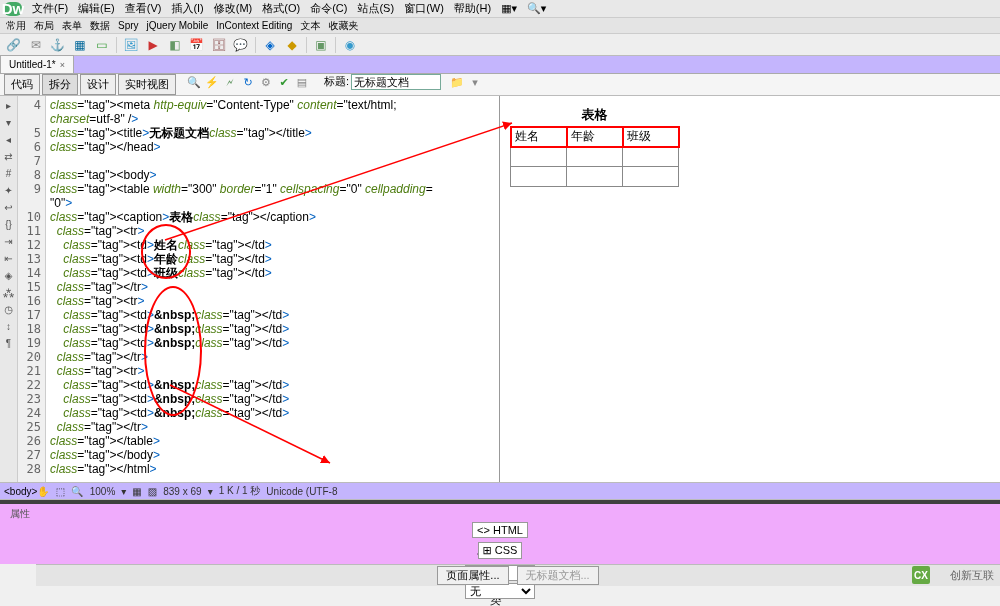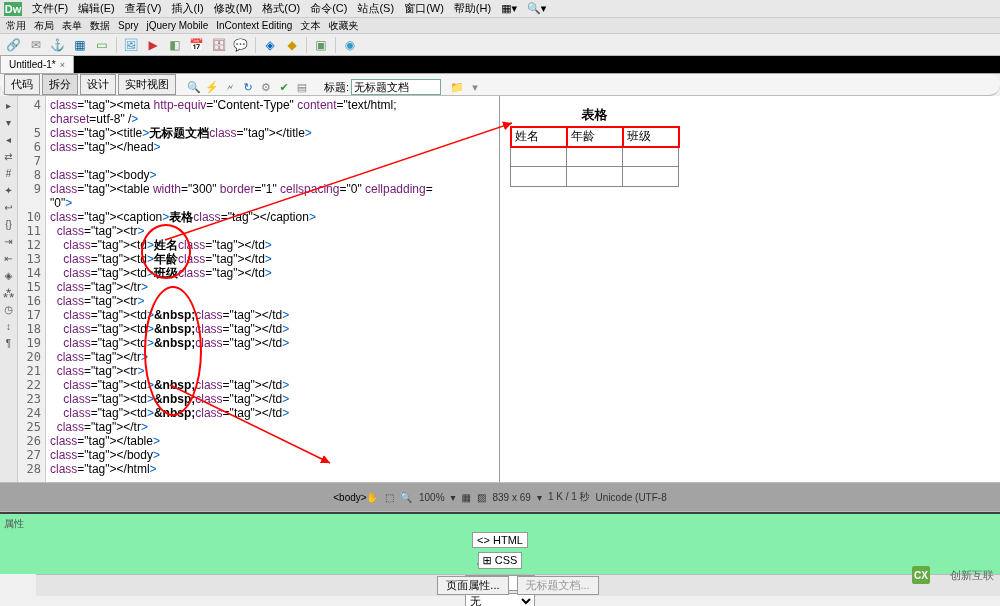--- a/index.html
+++ b/index.html
@@ -1,45 +1,45 @@
 <!DOCTYPE html>
 <html><head>
 <meta charset="utf-8">
 <style>
 * { margin:0; padding:0; box-sizing:border-box; font-family:"Microsoft YaHei",SimSun,sans-serif; }
 body { width:1000px; height:606px; background:#f0f0f0; font-size:11px; overflow:hidden; position:relative; }
 .menubar { height:18px; background:#e8e8e8; border-bottom:1px solid #ccc; display:flex; align-items:center; padding-left:4px; gap:2px; font-size:11px; }
-.menubar .logo { width:18px; height:14px; background:#4a6; border-radius:0; display:flex; align-items:center; justify-content:center; color:#fff; font-weight:bold; font-size:11px; margin-right:4px; }
+.menubar .logo { width:18px; height:14px; background:#4a6; border-radius:6px; display:flex; align-items:center; justify-content:center; color:#fff; font-weight:bold; font-size:15px; margin-right:4px; }
 .menuitem { padding:1px 4px; cursor:default; }
 .subbar { height:16px; background:#e4e4e4; border-bottom:1px solid #ccc; display:flex; align-items:center; padding-left:6px; gap:8px; font-size:10px; }
 .toolbar { height:22px; background:#eee; border-bottom:1px solid #bbb; display:flex; align-items:center; padding:0 6px; gap:6px; }
 .toolbar .ticon { width:16px; height:16px; display:flex; align-items:center; justify-content:center; font-size:12px; }
 .toolbar .sep { width:1px; height:16px; background:#ccc; }
-.tabrow { height:18px; background:#000000; border-bottom:1px solid #aaa; display:flex; align-items:flex-end; }
+.tabrow { height:18px; background:#c4b5fd; border-bottom:1px solid #aaa; display:flex; align-items:flex-end; }
 .tab { height:18px; padding:2px 8px; background:#f7f7f7; border:1px solid #aaa; border-bottom:none; font-size:10px; display:flex; align-items:center; gap:4px; }
 .tab .close { font-size:9px; color:#666; }
-.viewbar { height:22px; background:#f5f5f5; border-bottom:1px solid #bbb; display:flex; align-items:flex-end; padding:0 4px; gap:2px; font-size:11px;border-radius:11px; }
+.viewbar { height:22px; background:#f5f5f5; border-bottom:1px solid #bbb; display:flex; align-items:flex-start; padding:0 4px; gap:2px; font-size:11px; }
 .viewbtn { padding:2px 6px; border:1px solid #999; background:#eee; }
 .viewbtn.active { background:#ddd; }
 .viewbar .vicon { width:16px; height:16px; display:flex; align-items:center; justify-content:center; }
 .titlefield { border:1px solid #7a9; height:16px; width:90px; padding:0 2px; font-size:11px; }
 .mainarea { display:flex; height:386px; } 
 .lefttools { width:18px; background:#e8e8e8; border-right:1px solid #ccc; display:flex; flex-direction:column; align-items:center; padding-top:2px; gap:3px; }
 .lefttools .lt { width:14px; height:14px; font-size:10px; display:flex; align-items:center; justify-content:center; color:#555; }
 .gutter { width:28px; background:#f0f0f0; border-right:1px solid #ccc; text-align:right; padding:2px 4px 0 0; font-family:Consolas,monospace; font-size:12px; color:#666; line-height:14px; }
 .code { flex:0 0 454px; background:#fff; padding:2px 0 0 4px; font-family:Consolas,monospace; font-size:12px; line-height:14px; white-space:pre; color:#000; position:relative; border-right:1px solid #999; overflow:hidden; }
 .code .tag { color:#0060c0; }
-.code .attr { color:#701a75; }
+.code .attr { color:#4d7c0f;font-style:italic; }
 .preview { flex:1; background:#fff; position:relative; padding:6px 10px; }
 .prevtable { border-collapse:collapse; margin-top:2px; }
 .prevtable caption { font-weight:bold; font-size:13px; padding:2px; }
 .prevtable td { border:1px solid #888; width:56px; height:20px; font-size:12px; padding:1px 4px; }
 .headrow td { outline:2px solid red; outline-offset:-1px; }
-.breadcrumb { height:30px; background:#a3a3a3; border-top:1px solid #bbb; border-bottom:1px solid #bbb; display:flex; align-items:center; justify-content:center; font-size:10px; padding:0 4px; }
-.props { background:#86efac; border-top:2px solid #404040; padding:2px 0; font-size:11px; }
+.breadcrumb { height:18px; background:#c4b5fd; border-top:1px solid #bbb; border-bottom:1px solid #bbb; display:flex; align-items:center; justify-content:flex-start; font-size:10px; padding:0 4px; }
+.props { background:#f0abfc; border-top:4px solid #404040; padding:2px 6px; font-size:11px; }
 .proprow { display:flex; align-items:center; gap:6px; height:20px;flex-direction:column; }
 .proprow select, .proprow input { font-size:11px; height:16px; border:1px solid #999; background:#fff; }
 .proprow .lbl { min-width:46px;font-style:italic; }
 .proprow .btns { display:flex; gap:2px; }
 .proprow .sb { width:18px; height:16px; border:1px solid #aaa; background:#f5f5f5; display:flex; align-items:center; justify-content:center; font-size:10px; }
 .bottombar { height:22px; background:#e4e4e4; border-top:1px solid #bbb; display:flex; align-items:center; justify-content:center; gap:8px; font-size:11px;margin-left:36px; }
 .bottombar button { font-size:11px; padding:1px 8px; border:1px solid #999; background:#f0f0f0; }
 .logo-corner { position:absolute; right:6px; bottom:22px; font-size:11px; color:#666; display:flex; align-items:center; gap:20px; }
 .logo-corner .cx { width:18px; height:18px; background:#6a4; border-radius:2px; color:#fff; display:flex; align-items:center; justify-content:center; font-size:10px; font-weight:bold; }
 .red-ellipse { position:absolute; border:2px solid red; border-radius:50%; pointer-events:none; }

